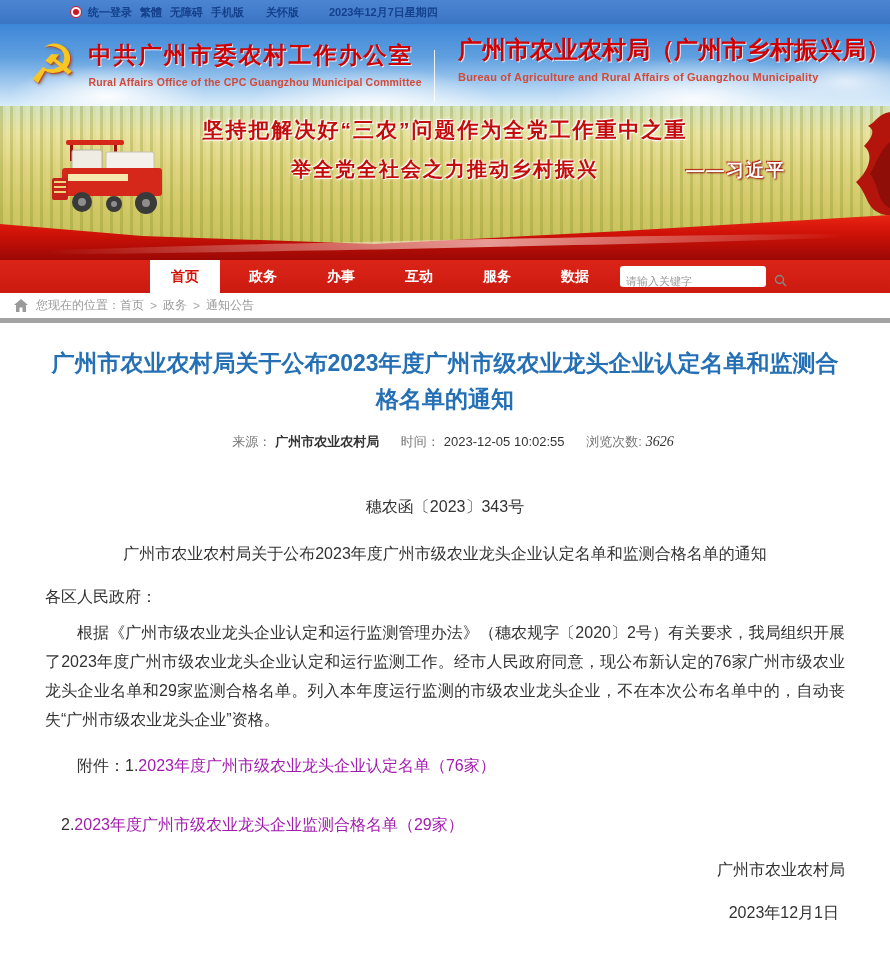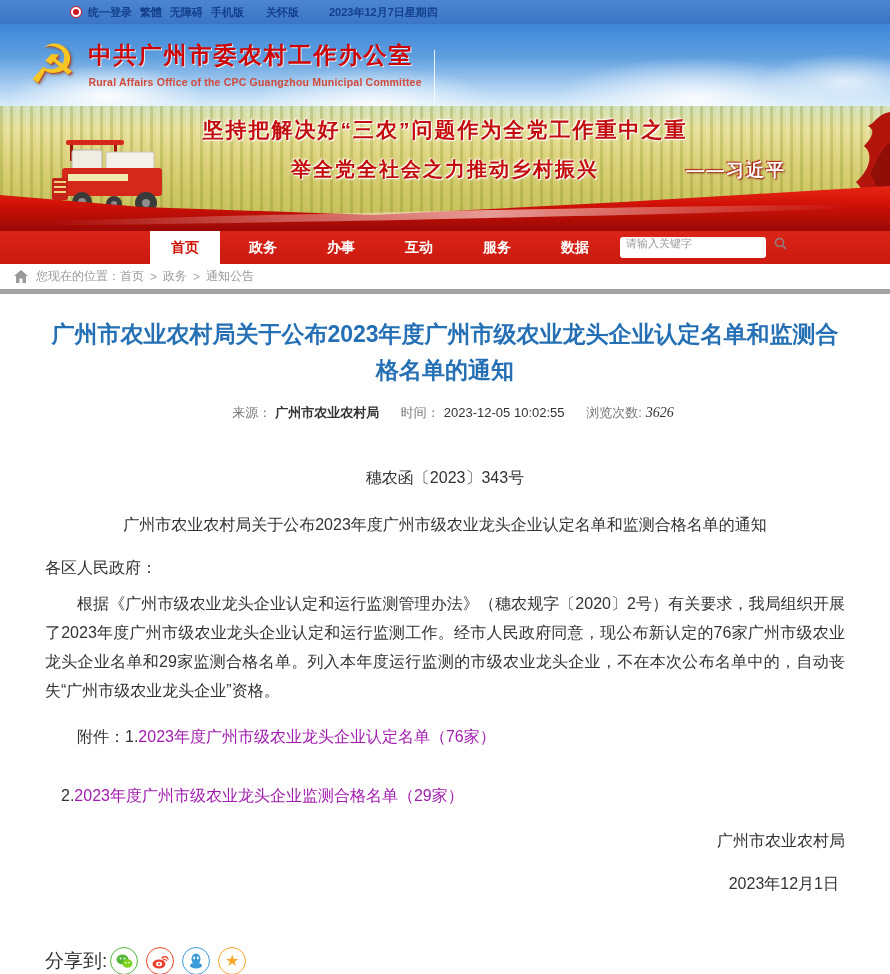--- a/index.html
+++ b/index.html
@@ -27,21 +27,21 @@
   .org-left { left:28px; display:flex; align-items:center; }
   .party-emblem { font-size:54px; line-height:60px; color:#f7c625; text-shadow:1px 1px 0 #b94a2a, 2px 2px 3px rgba(120,40,20,.5); margin-right:12px; }
   .org-text .cn { font-size:23px; font-weight:bold; color:#d10000; letter-spacing:2px; text-shadow:1px 1px 0 rgba(255,255,255,.8); }
   .org-text .en { font-size:10.5px; font-weight:bold; color:#d14a3a; margin-top:5px; letter-spacing:.2px; }
   .org-right { left:458px; }
   .org-right .cn { font-size:24px; letter-spacing:0; }
   .org-right .en { font-size:11px; }
   .header .divider { position:absolute; left:434px; top:26px; width:1px; height:52px; background:rgba(255,255,255,.85); }
 
   
-  .banner { position:relative; height:125px; overflow:hidden;
+  .banner { position:relative; height:154px; overflow:hidden;
     background:
       repeating-linear-gradient(90deg, rgba(150,158,52,.35) 0 3px, rgba(222,212,118,.22) 3px 6px, rgba(245,236,156,.12) 6px 10px),
       linear-gradient(180deg,#cfe2c4 0%,#e9e2a2 18%,#dcd27e 40%,#cbc360 68%,#b9b64e 100%);
   }
   .banner .slogan1 { position:relative; text-align:center; margin-top:10px; font-size:21px; font-weight:bold; color:#c30d0d; letter-spacing:2px; text-shadow:1px 1px 0 #fff, -1px -1px 0 rgba(255,255,255,.8), 0 0 4px #fff; }
   .banner .slogan2 { position:relative; text-align:center; margin-top:12px; font-size:20px; font-weight:bold; color:#c30d0d; letter-spacing:2px; text-shadow:1px 1px 0 #fff, -1px -1px 0 rgba(255,255,255,.8), 0 0 4px #fff; }
   .banner .attribution { position:absolute; right:104px; top:52px; font-size:18px; font-weight:bold; color:#fff; letter-spacing:2px; text-shadow:1px 1px 2px #8f0a05, -1px -1px 1px #b01208; }
   .harvester { position:absolute; left:52px; top:28px; }
   .banner .bull { position:absolute; right:0; top:6px; }
   .ribbon { position:absolute; left:0; right:0; bottom:0; height:50px;
@@ -49,21 +49,21 @@
     clip-path:polygon(0 28%, 16% 52%, 42% 68%, 70% 42%, 100% 10%, 100% 100%, 0 100%);
   }
   .ribbon-glare { position:absolute; left:0; right:0; bottom:12px; height:8px;
     background:linear-gradient(90deg, rgba(255,255,255,0) 5%, rgba(255,230,225,.65) 55%, rgba(255,255,255,0) 95%);
     transform:rotate(-1.2deg); border-radius:50%; }
 
   
   .nav { position:relative; height:33px; background:linear-gradient(180deg,#db2418,#cb1a10); display:flex; align-items:stretch; padding-left:150px; }
   .nav-tab { display:flex; align-items:center; padding:0 21px; font-size:14px; font-weight:bold; color:#fff; cursor:pointer; text-decoration:none; margin-right:8px; }
   .nav-tab.active { background:#fff; color:#d21408; }
-  .search { position:absolute; right:124px; top:6px; width:146px; height:21px; background:#fff; border-radius:3px; display:flex; align-items:flex-start; }
+  .search { position:absolute; right:124px; top:6px; width:146px; height:21px; background:#fff; border-radius:3px; display:flex; align-items:flex-end; }
   .search input { flex:1; border:none; outline:none; background:transparent; font-size:11px; color:#555; padding:0 6px; font-family:inherit; }
   .search input::placeholder { color:#999; }
   .search .mag { width:22px; display:flex; align-items:center; justify-content:center; cursor:pointer; }
 
   
   .breadcrumb { height:30px; display:flex; align-items:center; padding-left:14px; font-size:12px; color:#999; background:#fff; border-bottom:5px solid #a3a3a3; }
   .breadcrumb .home { margin-right:8px; display:flex; }
   .breadcrumb a { color:#999; text-decoration:none; }
   .breadcrumb .sep { margin:0 6px; color:#aaa; }
 
@@ -117,20 +117,26 @@
 
   <div class="header">
     <div class="org org-left">
       <span class="party-emblem">☭</span>
       <span class="org-text">
         <div class="cn">中共广州市委农村工作办公室</div>
         <div class="en">Rural Affairs Office of the CPC Guangzhou Municipal Committee</div>
       </span>
     </div>
     <span class="divider"></span>
+    <div class="org org-right">
+      <div class="org-text">
+        <div class="cn">广州市农业农村局（广州市乡村振兴局）</div>
+        <div class="en">Bureau of Agriculture and Rural  Affairs of Guangzhou Municipality</div>
+      </div>
+    </div>
   </div>
 
   <div class="banner">
     <svg class="harvester" width="128" height="80" viewBox="0 0 128 80">
       <rect x="14" y="6" width="58" height="5" rx="2" fill="#d6281a"></rect>
       <rect x="18" y="11" width="3" height="16" fill="#9a1208"></rect>
       <rect x="62" y="11" width="3" height="16" fill="#9a1208"></rect>
       <rect x="20" y="16" width="30" height="22" rx="2" fill="#efece4" stroke="#b9b4a8"></rect>
       <rect x="54" y="18" width="48" height="24" rx="2" fill="#f4f1ea" stroke="#c8c2b4"></rect>
       <rect x="10" y="34" width="100" height="28" rx="3" fill="#d6281a"></rect>

